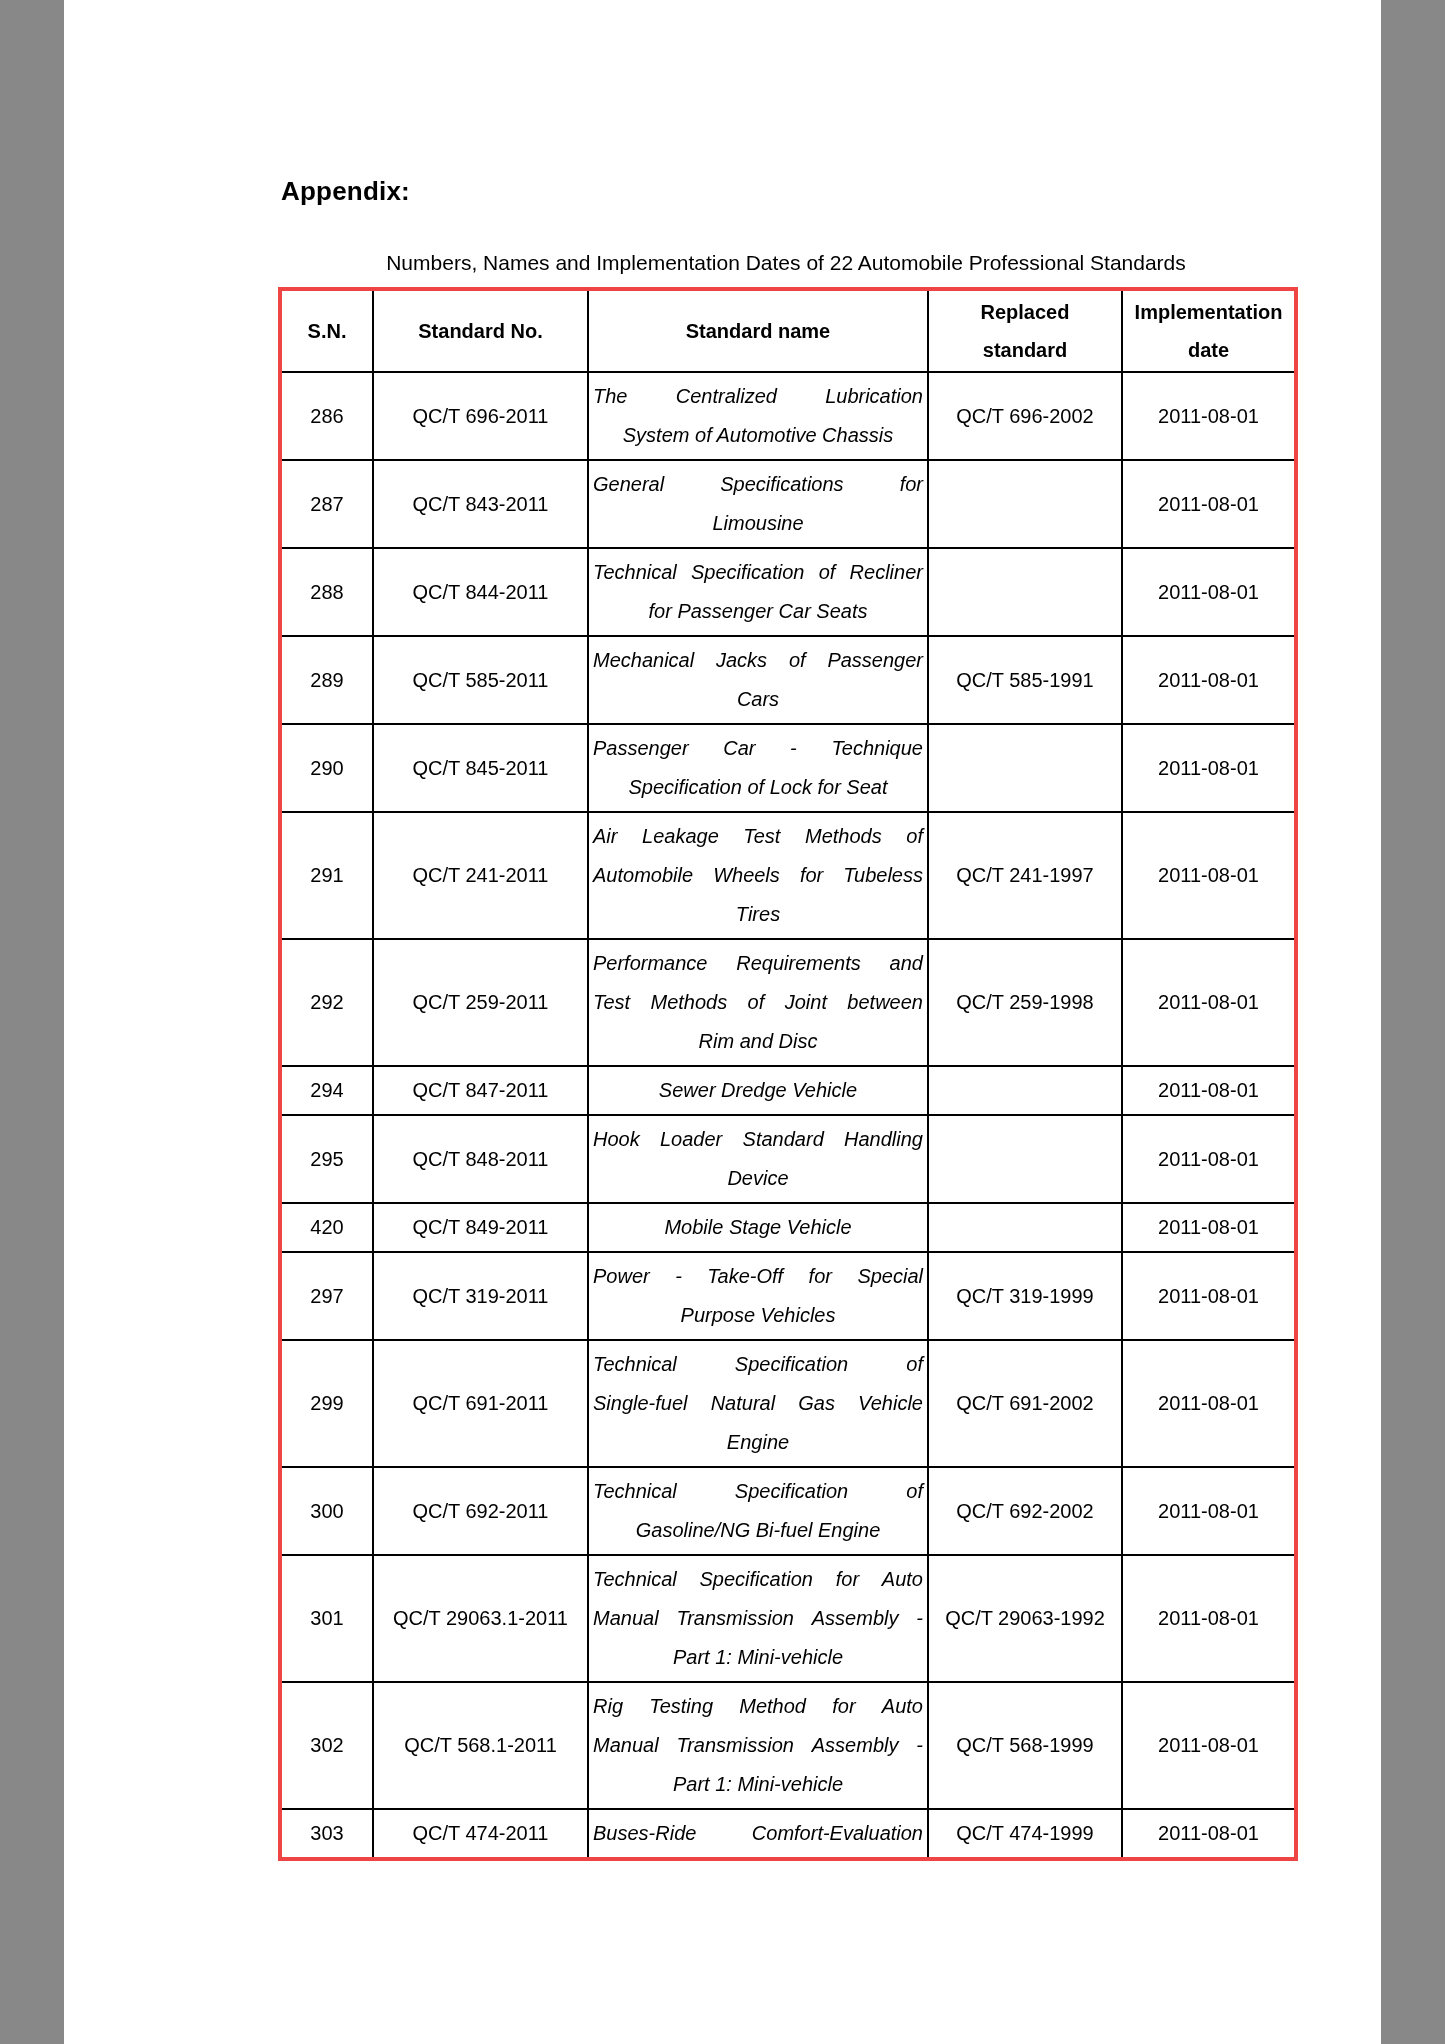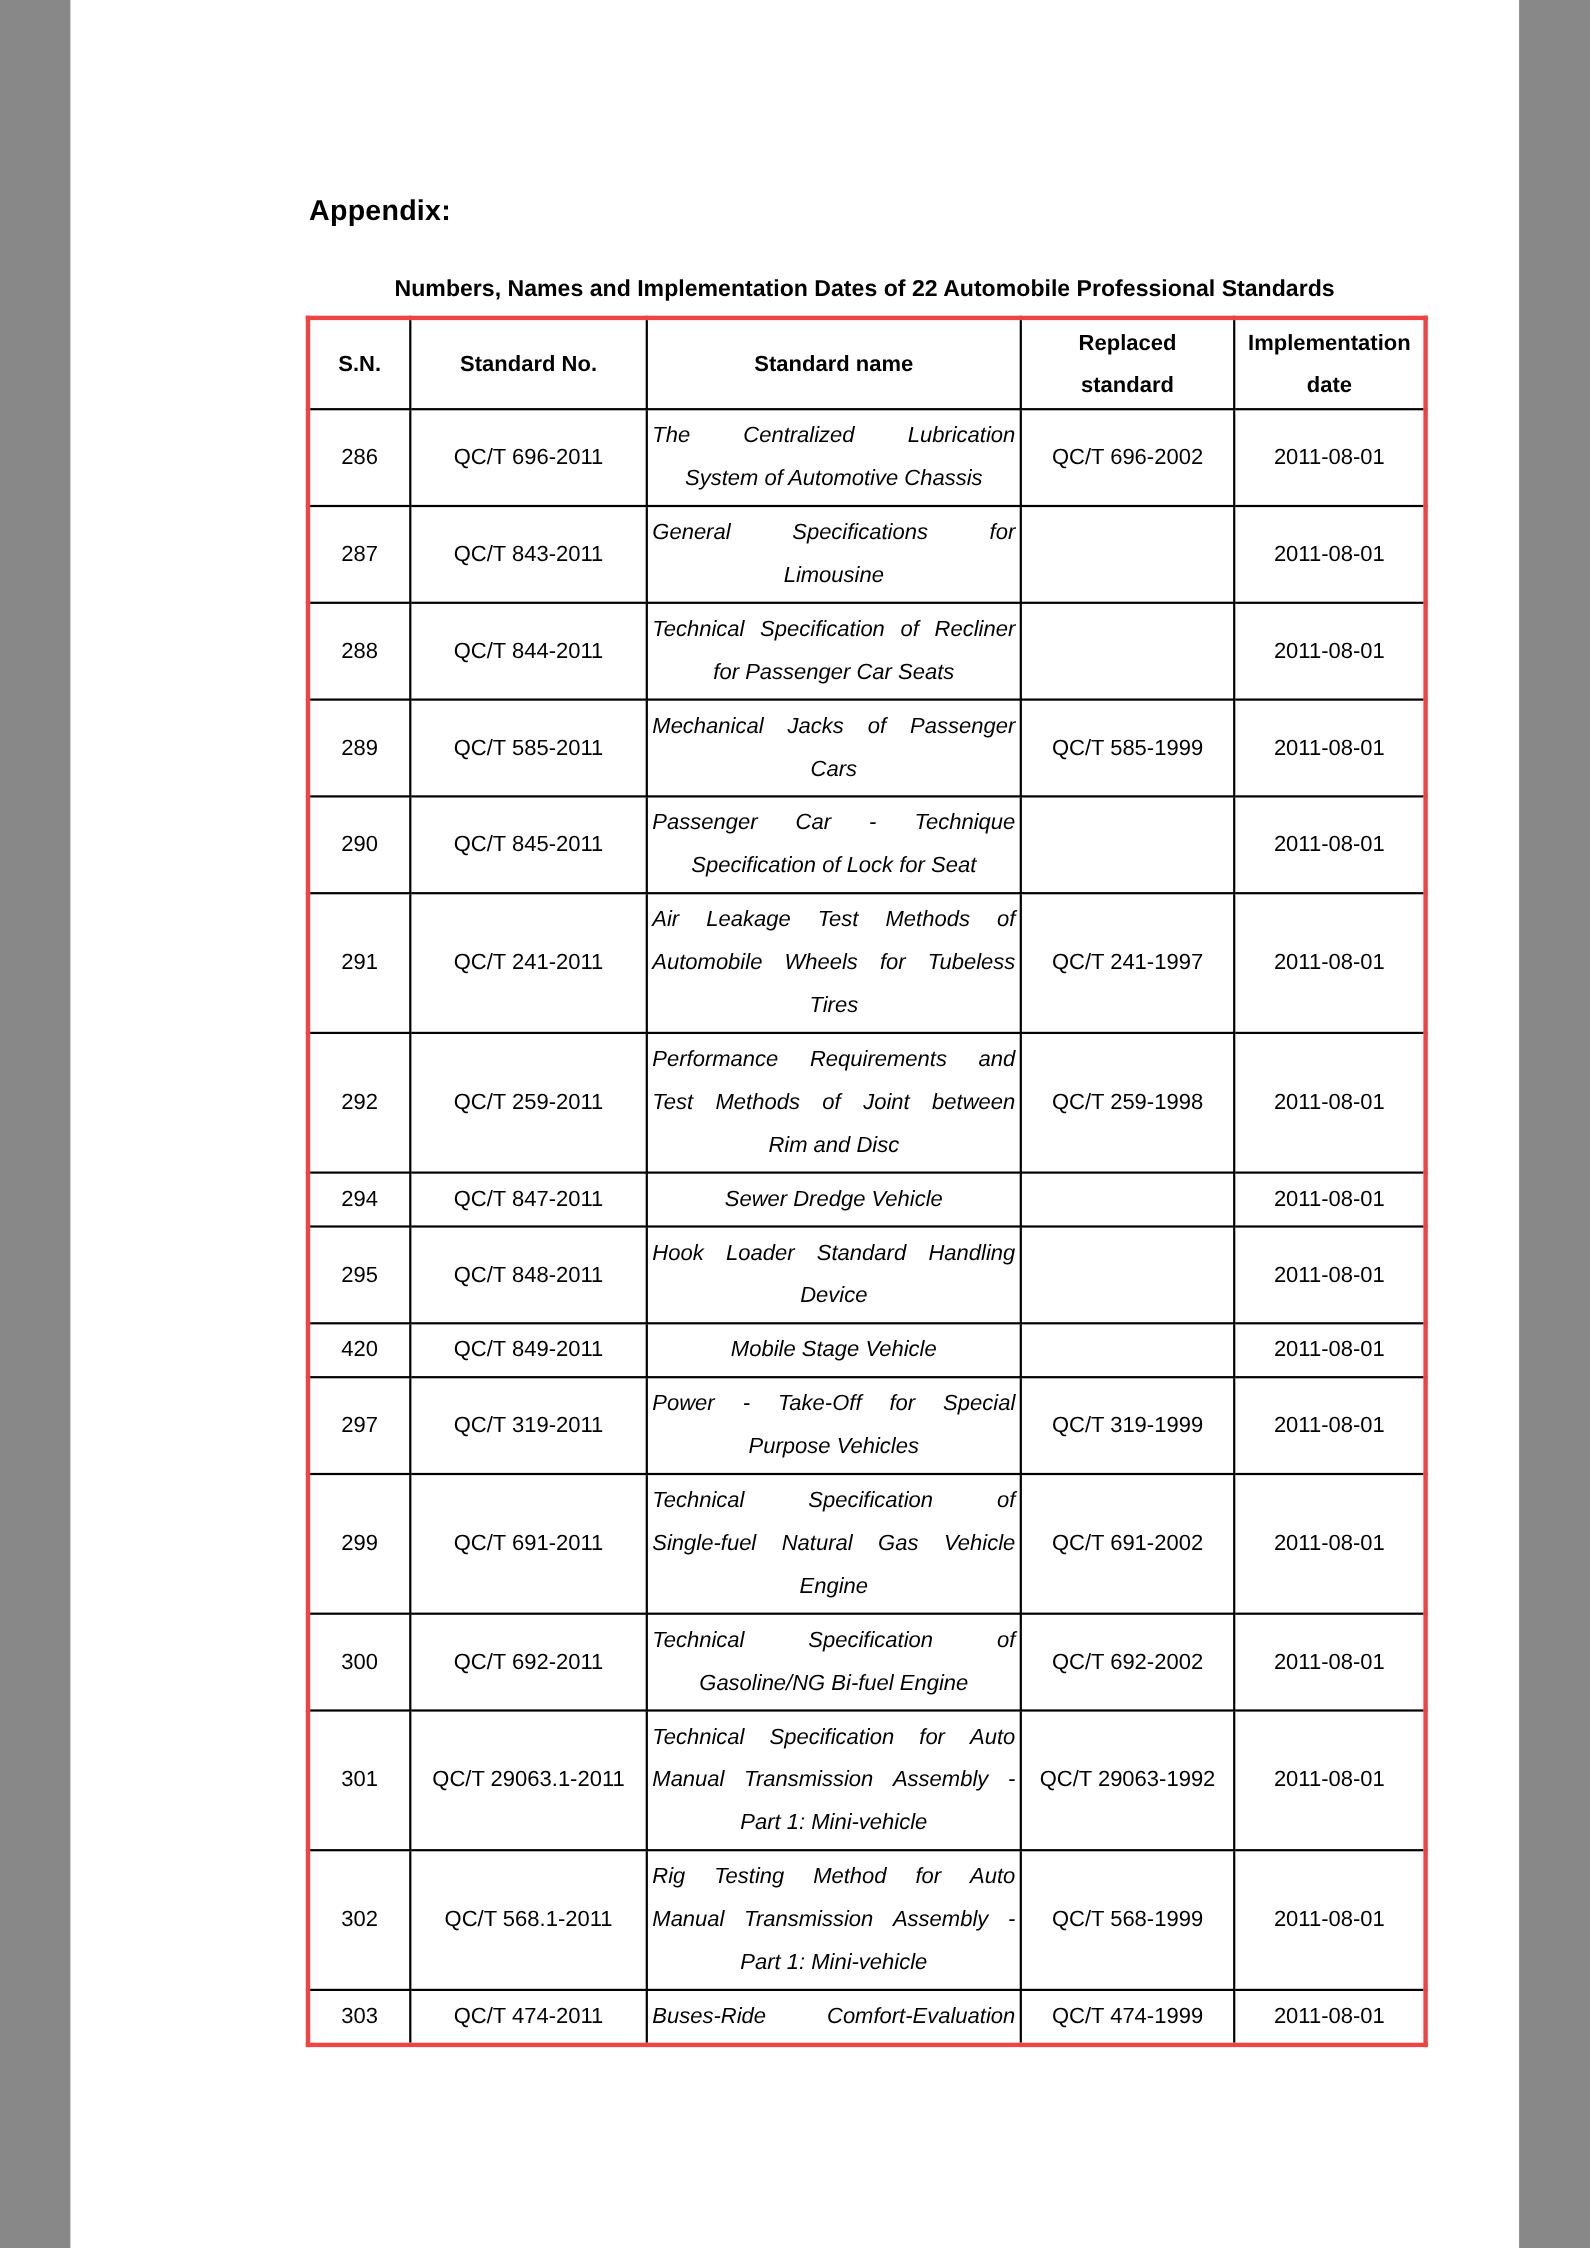--- a/index.html
+++ b/index.html
@@ -18,21 +18,21 @@
     font-size:26px;
     font-weight:bold;
     letter-spacing:0.2px;
   }
   .table-title{
     position:absolute;
     left:214px;top:251px;
     width:1016px;
     text-align:center;
     font-size:21px;
-    font-weight:bold;
+    font-weight:normal;
   }
   table.standards{
     position:absolute;
     left:214px;top:287px;
     width:1016px;
     border-collapse:collapse;
     table-layout:fixed;
     border:4px solid #ef4444;
   }
   .standards th, .standards td{
@@ -155,21 +155,21 @@
       <td class="c-no">QC/T 585-2011</td>
       <td class="c-name">
             <div class="nline just">
               <span>Mechanical</span>
               <span>Jacks</span>
               <span>of</span>
               <span>Passenger</span>
             </div>
             <div class="nline">Cars</div>
           </td>
-      <td class="c-rep">QC/T 585-1999</td>
+      <td class="c-rep">QC/T 585-1991</td>
       <td class="c-date">2011-08-01</td>
     </tr>
 
     <tr>
       <td class="c-sn">290</td>
       <td class="c-no">QC/T 845-2011</td>
       <td class="c-name">
             <div class="nline just">
               <span>Passenger</span>
               <span>Car</span>

